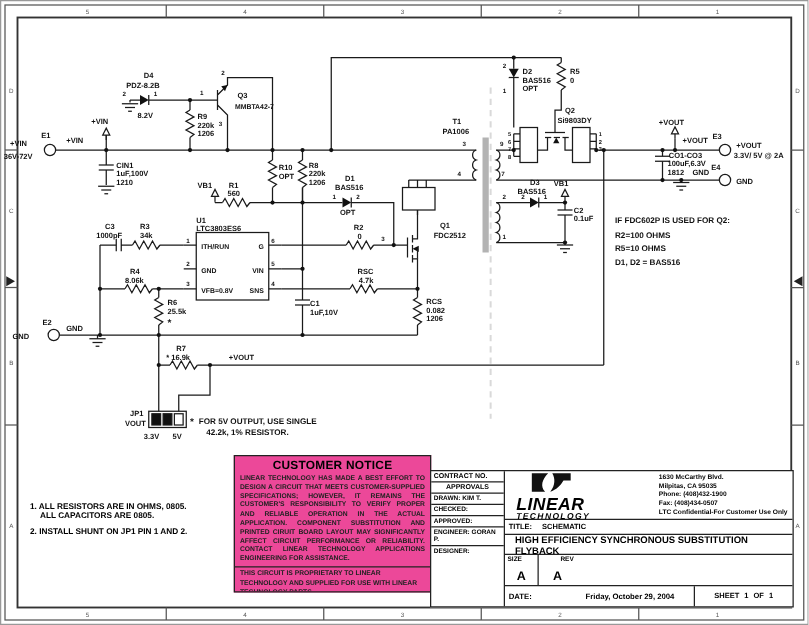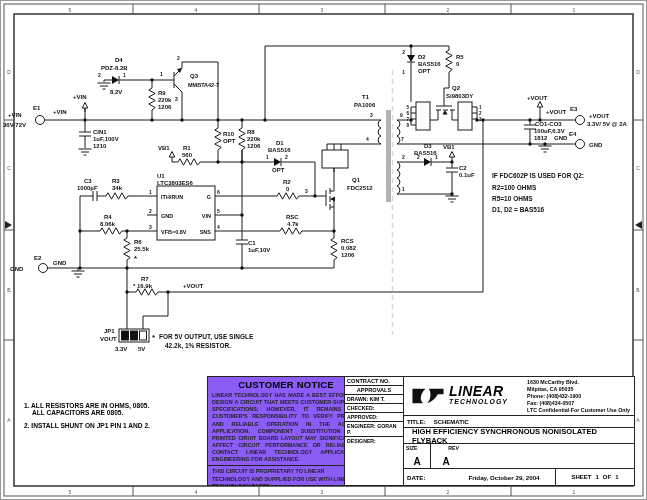--- a/index.html
+++ b/index.html
@@ -11,36 +11,36 @@
   .s55{font:bold 5.5px "Liberation Sans",sans-serif;fill:#111;}
   .s6 {font:bold 6px "Liberation Sans",sans-serif;fill:#111;}
   .s65{font:bold 6.5px "Liberation Sans",sans-serif;fill:#111;}
   .s8 {font:bold 8px "Liberation Sans",sans-serif;fill:#111;}
   .zone{font:5px "Liberation Sans",sans-serif;fill:#555;}
   
   .notes{position:absolute;left:24px;top:396px;width:165px;color:#000;}
   .notes .nh{font-size:8.5px;font-weight:bold;letter-spacing:.2px;}
   .notes .ni{font-size:6.6px;font-weight:bold;margin-top:6px;}
   .notes .ni2{font-size:6.6px;font-weight:bold;margin-left:8px;}
-  .notice{position:absolute;left:187px;top:376px;width:156px;height:108px;border:1.2px solid #222;
-    background:#8b5cf6;overflow:hidden;margin-left:20px;}
+  .notice{position:absolute;left:187px;top:364px;width:156px;height:108px;border:1.2px solid #222;
+    background:#ec4899;overflow:hidden;}
   .notice .ct{font-size:9.5px;font-weight:bold;text-align:center;margin-top:2px;letter-spacing:.2px;}
   .notice .cb{font-size:5.4px;line-height:1.32;text-align:justify;padding:2px 4px 0 4px;font-weight:bold;color:#222;}
   .notice .cf{font-size:5.4px;line-height:1.35;border-top:1px solid #222;margin-top:2px;padding:2px 4px;font-weight:bold;color:#222;text-align:left;}
   
   .tb{position:absolute;left:344px;top:376px;width:289px;height:108px;border:1.2px solid #222;
     display:flex;background:#fff;}
   .tb .lcol{width:58px;border-right:1px solid #222;display:flex;flex-direction:column;}
   .tb .lcell{border-bottom:1px solid #222;font-size:5.2px;font-weight:bold;padding:1px 2px;color:#000;}
   .tb .lcell:last-child{border-bottom:none;flex:1;}
   .tb .lc-head{font-size:5.6px;}
   .tb .lc-app{text-align:center;font-size:5.6px;}
   .tb .rcol{flex:1;display:flex;flex-direction:column;}
   .tb .head{height:38px;border-bottom:1px solid #222;display:flex;align-items:center;}
-  .logo{display:flex;padding-left:6px;}
+  .logo{display:flex;align-items:center;padding-left:6px;flex-direction:column;}
   .brand{margin-left:3px;}
   .brand .b1{display:block;font-size:14px;font-weight:bold;font-style:italic;letter-spacing:.4px;line-height:13px;color:#000;}
   .brand .b2{display:block;font-size:6.8px;font-weight:bold;font-style:italic;letter-spacing:1.1px;text-align:right;line-height:7px;color:#000;}
   .addr{margin-left:auto;padding-right:4px;font-size:5.3px;line-height:7px;font-weight:bold;color:#000;white-space:nowrap;}
   .trow{height:11px;border-bottom:1px solid #222;font-size:6px;font-weight:bold;display:flex;align-items:center;padding-left:3px;gap:8px;color:#000;}
   .tmain{height:15px;border-bottom:1px solid #222;font-size:7.6px;font-weight:bold;display:flex;align-items:center;padding-left:8px;color:#000;}
   .dwgrow{height:24px;border-bottom:1px solid #222;display:flex;}
   .dwgrow .size{width:26px;border-right:1px solid #222;text-align:center;}
   .dwgrow .dwg{flex:1;border-right:1px solid #222;position:relative;text-align:center;}
   .dwgrow .rev{width:30px;text-align:center;}
@@ -448,21 +448,21 @@
         <div>Milpitas, CA 95035</div>
         <div>Phone: (408)432-1900</div>
         <div>Fax: (408)434-0507</div>
         <div>LTC Confidential-For Customer Use Only</div>
       </div>
     </div>
     <div class="trow">
       <span>TITLE:</span>
       <span>SCHEMATIC</span>
     </div>
-    <div class="tmain">HIGH EFFICIENCY SYNCHRONOUS NONISOLATED FLYBACK</div>
+    <div class="tmain">HIGH EFFICIENCY SYNCHRONOUS SUBSTITUTION FLYBACK</div>
     <div class="dwgrow">
       <div class="size">
         <span class="mini">SIZE</span>
         <span class="bigA">A</span>
       </div>
       <div class="rev">
         <span class="mini">REV</span>
         <span class="bigA">A</span>
       </div>
     </div>

